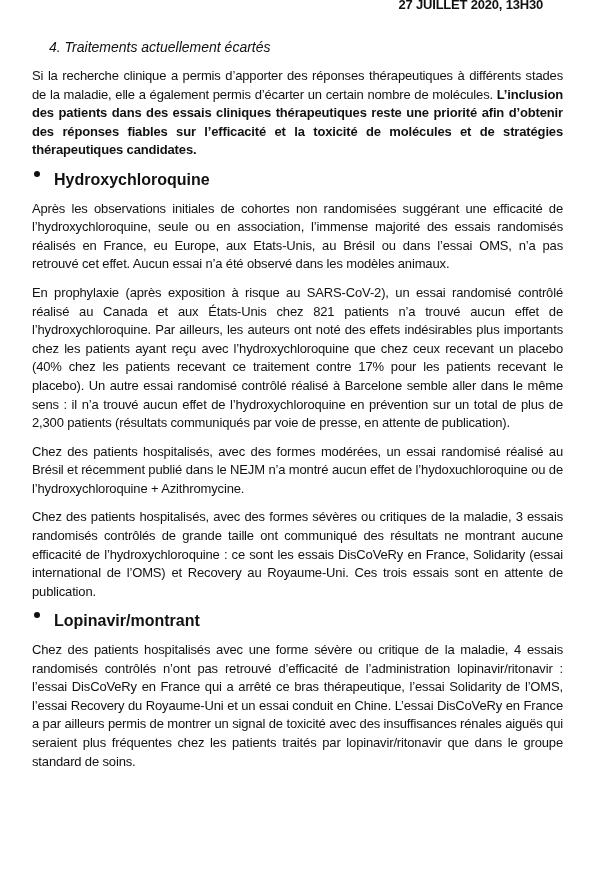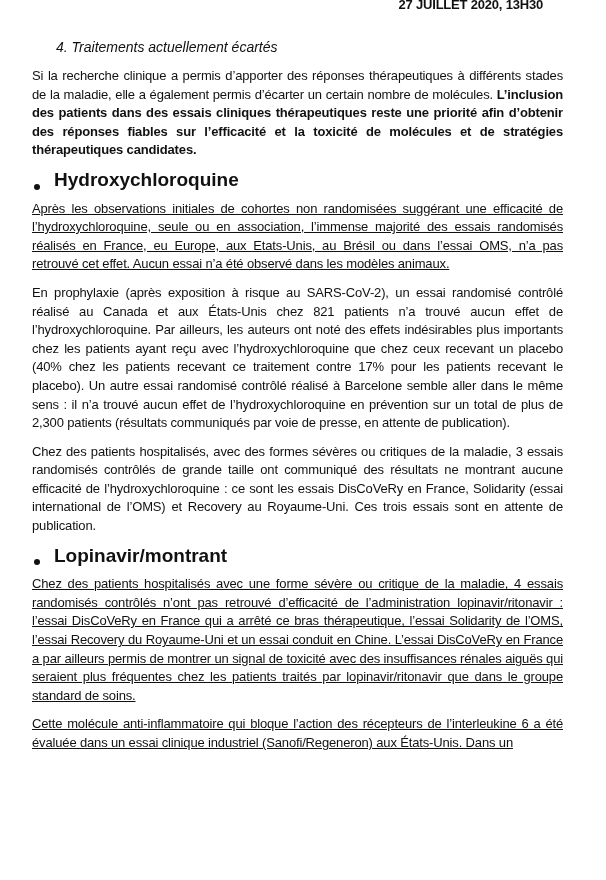--- a/index.html
+++ b/index.html
@@ -33,73 +33,73 @@
     }
     .content {
       position: absolute;
       left: 32px;
       top: 38px;
       width: 531px;
     }
     .section-heading {
       font-style: italic;
       font-size: 14px;
-      margin: 0 0 0 24px;
+      margin: 0 0 0 17px;
       line-height: 19px;
       height: 19px;
     }
     p.para {
       margin: 10px 0 0 0;
       font-size: 13px;
       line-height: 18.6px;
       text-align: justify;
       letter-spacing: -0.15px;
     }
     p.para .bold {
       font-weight: bold;
     }
     .bullet-heading {
       margin: 11px 0 0 0;
-      font-size: 19px;
+      font-size: 16px;
       line-height: 18.6px;
       font-weight: bold;
       display: flex;
-      align-items: flex-end;
+      align-items: flex-start;
     }
     .bullet-heading .bullet-dot {
       display: inline-block;
       width: 6px;
       height: 6px;
       border-radius: 50%;
       background: #111111;
       margin-left: 2px;
       margin-right: 14px;
     }
-    .first-para { margin-top: 9px; text-decoration: underline; }
+    .first-para { margin-top: 9px; }
   </style>
 </head>
 <body>
 
 <div class="page">
   <div class="header-date">27 JUILLET 2020, 13H30</div>
 
   <div class="content">
     <div class="section-heading">4. Traitements actuellement écartés</div>
 
     <p class="para"><span>Si la recherche clinique a permis d’apporter des réponses thérapeutiques à différents stades de la maladie, elle a également permis d’écarter un certain nombre de molécules. </span><span class="bold">L’inclusion des patients dans des essais cliniques thérapeutiques reste une priorité afin d’obtenir des réponses fiables sur l’efficacité et la toxicité de molécules et de stratégies thérapeutiques candidates.</span></p>
 
     <div class="bullet-heading">
       <span class="bullet-dot"></span>
       <span>Hydroxychloroquine</span>
     </div>
     <p class="para first-para">Après les observations initiales de cohortes non randomisées suggérant une efficacité de l’hydroxychloroquine, seule ou en association, l’immense majorité des essais randomisés réalisés en France, eu Europe, aux Etats-Unis, au Brésil ou dans l’essai OMS, n’a pas retrouvé cet effet. Aucun essai n’a été observé dans les modèles animaux.</p>
     <p class="para">En prophylaxie (après exposition à risque au SARS-CoV-2), un essai randomisé contrôlé réalisé au Canada et aux États-Unis chez 821 patients n’a trouvé aucun effet de l’hydroxychloroquine. Par ailleurs, les auteurs ont noté des effets indésirables plus importants chez les patients ayant reçu avec l’hydroxychloroquine que chez ceux recevant un placebo (40% chez les patients recevant ce traitement contre 17% pour les patients recevant le placebo). Un autre essai randomisé contrôlé réalisé à Barcelone semble aller dans le même sens : il n’a trouvé aucun effet de l’hydroxychloroquine en prévention sur un total de plus de 2,300 patients (résultats communiqués par voie de presse, en attente de publication).</p>
+    <p class="para">Chez des patients hospitalisés, avec des formes modérées, un essai randomisé réalisé au Brésil et récemment publié dans le NEJM n’a montré aucun effet de l’hydoxuchloroquine ou de l’hydroxychloroquine + Azithromycine.</p>
     <p class="para">Chez des patients hospitalisés, avec des formes sévères ou critiques de la maladie, 3 essais randomisés contrôlés de grande taille ont communiqué des résultats ne montrant aucune efficacité de l’hydroxychloroquine : ce sont les essais DisCoVeRy en France, Solidarity (essai international de l’OMS) et Recovery au Royaume-Uni. Ces trois essais sont en attente de publication.</p>
 
     <div class="bullet-heading">
       <span class="bullet-dot"></span>
       <span>Lopinavir/montrant</span>
     </div>
     <p class="para first-para">Chez des patients hospitalisés avec une forme sévère ou critique de la maladie, 4 essais randomisés contrôlés n’ont pas retrouvé d’efficacité de l’administration lopinavir/ritonavir : l’essai DisCoVeRy en France qui a arrêté ce bras thérapeutique, l’essai Solidarity de l’OMS, l’essai Recovery du Royaume-Uni et un essai conduit en Chine. L’essai DisCoVeRy en France a par ailleurs permis de montrer un signal de toxicité avec des insuffisances rénales aiguës qui seraient plus fréquentes chez les patients traités par lopinavir/ritonavir que dans le groupe standard de soins.</p>
 
-    <p class="para first-para">Cette molécule anti-inflammatoire qui bloque l’action des récepteurs de l’interleukine 6 a été évaluée dans un essai clinique industriel (Sanofi/Regeneron) aux États-Unis. Dans un</p>
   </div>
 </div>
 
 </body></html>

